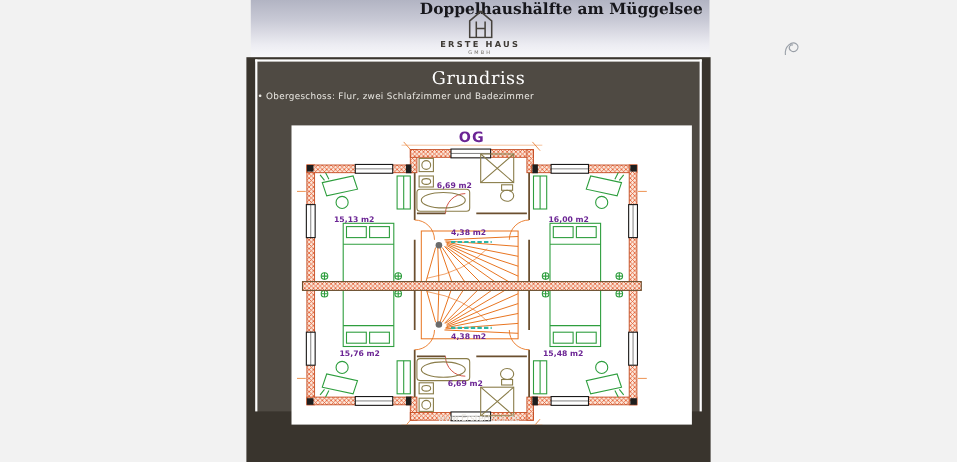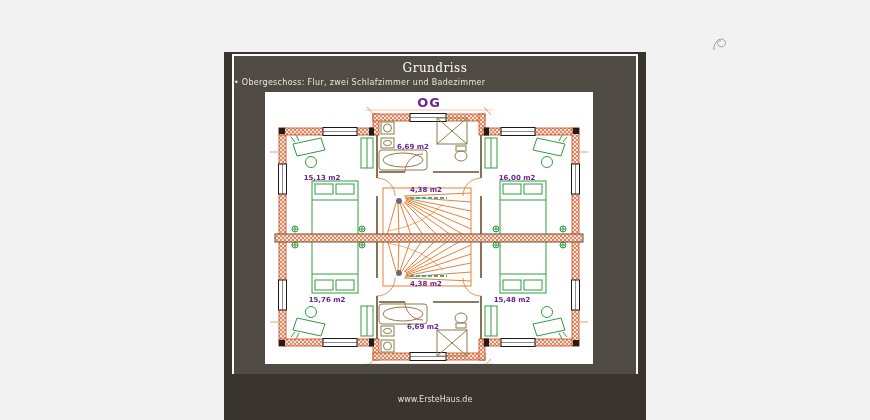--- a/index.html
+++ b/index.html
@@ -17,37 +17,48 @@
   .logo-suffix{font-size:4.5px;letter-spacing:2px;color:#6b675f;margin-top:1px;}
 
   
   .curl{position:absolute;left:712px;top:36px;}
 
   
   .card-outer{position:absolute;left:224px;top:52px;width:422px;height:368px;background:#39342d;}
   .card-inner{position:absolute;left:8px;top:2px;width:406px;height:320px;box-sizing:border-box;
       background:#4f4a43;border:2px solid #fdfdfd;border-bottom:none;}
   .card-title{margin:5px 0 0 0;text-align:center;font-family:"DejaVu Serif",serif;
-      font-weight:normal;font-size:12px;color:#ffffff;letter-spacing:.5px;}
+      font-weight:normal;font-size:16px;color:#ffffff;letter-spacing:.5px;}
   .card-subtitle{margin:3px 0 0 0;text-align:left;font-size:8px;color:#e9e7e2;letter-spacing:.3px;}
-  .plan-box{position:absolute;left:31px;top:36px;width:328px;height:272px;background:#ffffff;}
-  .card-footer{position:absolute;left:0;top:340px;width:100%;text-align:center;color:#e3e0da;}
+  .plan-box{position:absolute;left:31px;top:58px;width:364px;height:272px;background:#ffffff;}
+  .card-footer{position:absolute;left:0;top:321px;width:100%;text-align:center;color:#e3e0da;}
   .card-footer .site{font-size:8px;margin-top:3px;}
   .card-footer .mail{font-size:8px;margin-top:5px;}
 
   
   .plan-box svg{display:block;}
   text.area{font-family:"DejaVu Sans",sans-serif;font-size:7px;font-weight:bold;fill:#6b2494;}
   text.og{font-family:"DejaVu Sans",sans-serif;font-size:13px;font-weight:bold;fill:#6b2494;letter-spacing:1px;}
 </style>
 </head>
 <body>
 
 <div class="page">
 
+  <div class="header-band">
+    <h1 class="doc-title">Doppelhaushälfte am Müggelsee</h1>
+    <div class="logo">
+      <svg width="24" height="26" viewBox="0 0 24 26">
+        <path d="M12,1.5 L22,10 V25 H2 V10 Z M10,1.5 h4" fill="none" stroke="#46423c" stroke-width="1.4"></path>
+        <path d="M8,25 V10.5 M8,17 H16 M16,25 V10.5" fill="none" stroke="#46423c" stroke-width="1.4"></path>
+      </svg>
+      <div class="logo-text">ERSTE HAUS</div>
+      <div class="logo-suffix">GMBH</div>
+    </div>
+  </div>
 
   <svg class="curl" width="18" height="16" viewBox="0 0 18 16">
     <path d="M2,14 C1,6 8,1 12,4 C16,7 11,13 7,10 C4,8 6,4 9,5" fill="none" stroke="#9aa0a8" stroke-width="1"></path>
   </svg>
 
   <div class="card-outer">
     <div class="card-inner">
       <h2 class="card-title">Grundriss</h2>
       <p class="card-subtitle">• Obergeschoss: Flur, zwei Schlafzimmer und Badezimmer</p>
 

